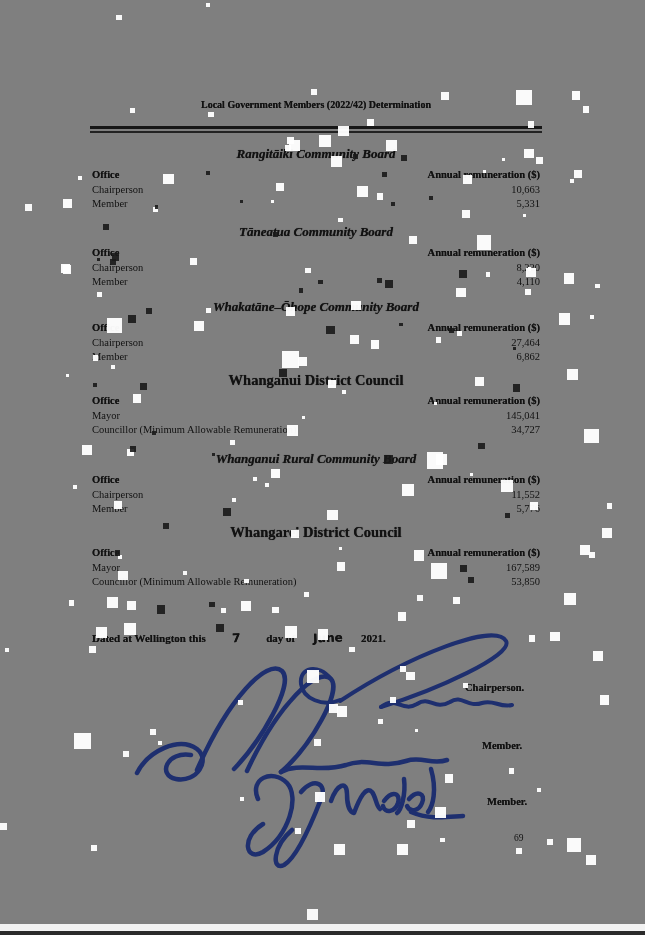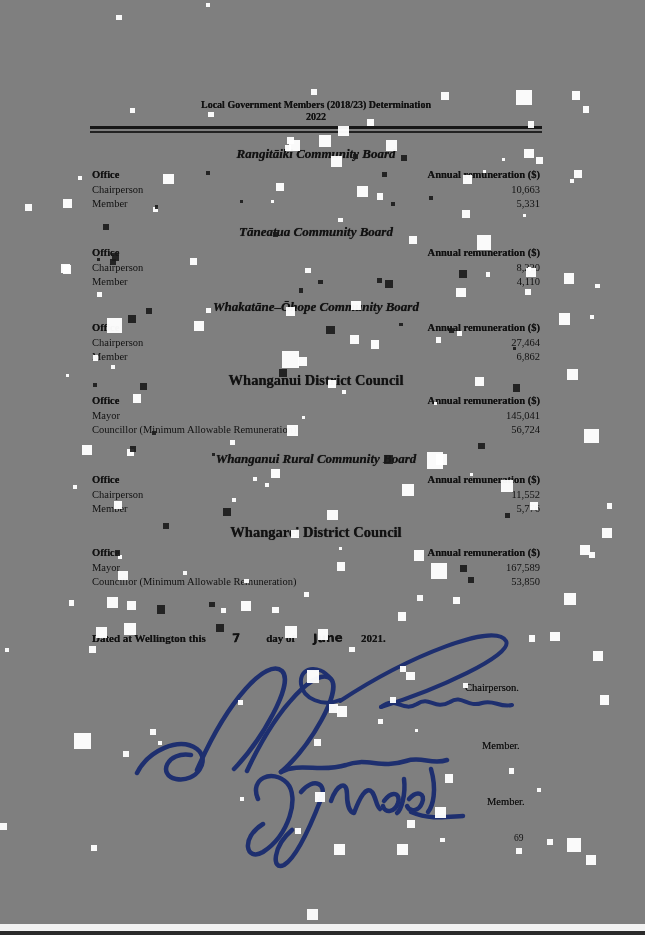--- a/index.html
+++ b/index.html
@@ -31,36 +31,35 @@
        text-shadow:0 0 .6px rgba(10,10,10,.8);}
   .trow{display:flex;justify-content:space-between;font-size:10.5px;line-height:14.5px;}
   
   .dated{left:92px;top:631px;width:448px;font-size:11px;font-weight:bold;
        text-shadow:0 0 .6px rgba(10,10,10,.8);}
   .dated .hand{font-family:"DejaVu Sans", sans-serif;font-weight:bold;
        display:inline-block;transform:rotate(-2deg);font-size:12px;}
   .dated .gap-s{display:inline-block;width:26px;}
   .dated .gap-m{display:inline-block;width:18px;}
   
-  .sig-label{font-size:10.5px;font-weight:normal;text-shadow:0 0 .6px rgba(10,10,10,.75);}
+  .sig-label{font-size:10.5px;font-weight:bold;text-shadow:0 0 .6px rgba(10,10,10,.75);}
   .pagenum{left:514px;top:833px;font-size:9.5px;font-weight:normal;}
   
   .bottom-white{left:0;top:924px;width:645px;height:7px;background:#f2f2f2;}
   .bottom-dark{left:0;top:931px;width:645px;height:4px;background:#2b2b2b;}
   svg.sig{position:absolute;left:0;top:0;pointer-events:none;}
   #noise-layer div{position:absolute;}
 </style>
 </head>
 <body>
 
 <div class="canvas">
 
   <div class="abs hdr">
-    <div>Local Government Members (2018/23) Determination</div>
-    <div>2022</div>
+    <div>Local Government Members (2022/42) Determination</div>
   </div>
   <div class="abs rule-thick"></div>
   <div class="abs rule-thin"></div>
 
   <div class="abs section board" style="top:146px">
     <div class="sec-title">Rangitāiki Community Board</div>
     <div class="thead">
       <span>Office</span>
       <span>Annual remuneration ($)</span>
     </div>
@@ -111,21 +110,21 @@
     <div class="thead">
       <span>Office</span>
       <span>Annual remuneration ($)</span>
     </div>
     <div class="trow">
       <span>Mayor</span>
       <span>145,041</span>
     </div>
     <div class="trow">
       <span>Councillor (Minimum Allowable Remuneration)</span>
-      <span>56,724</span>
+      <span>34,727</span>
     </div>
   </div>
 
   <div class="abs section board" style="top:451px">
     <div class="sec-title">Whanganui Rural Community Board</div>
     <div class="thead">
       <span>Office</span>
       <span>Annual remuneration ($)</span>
     </div>
     <div class="trow">

